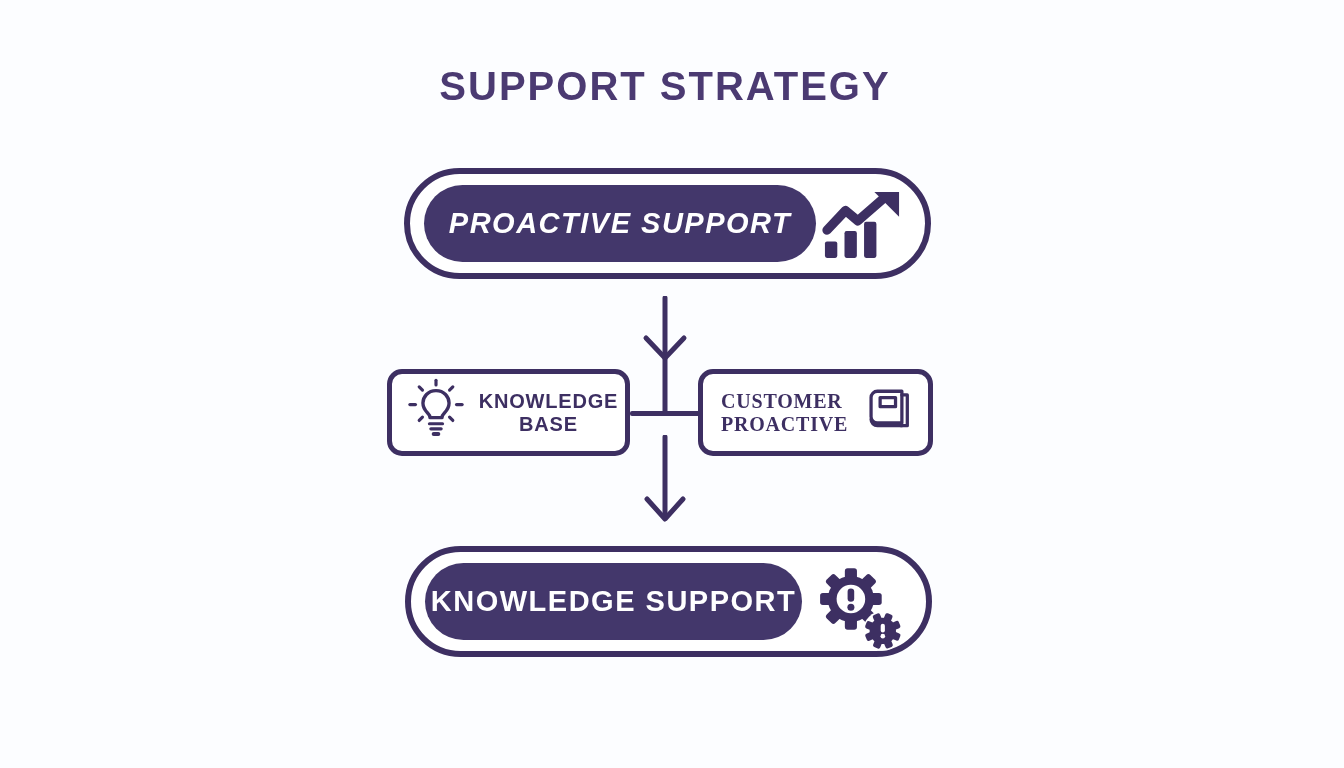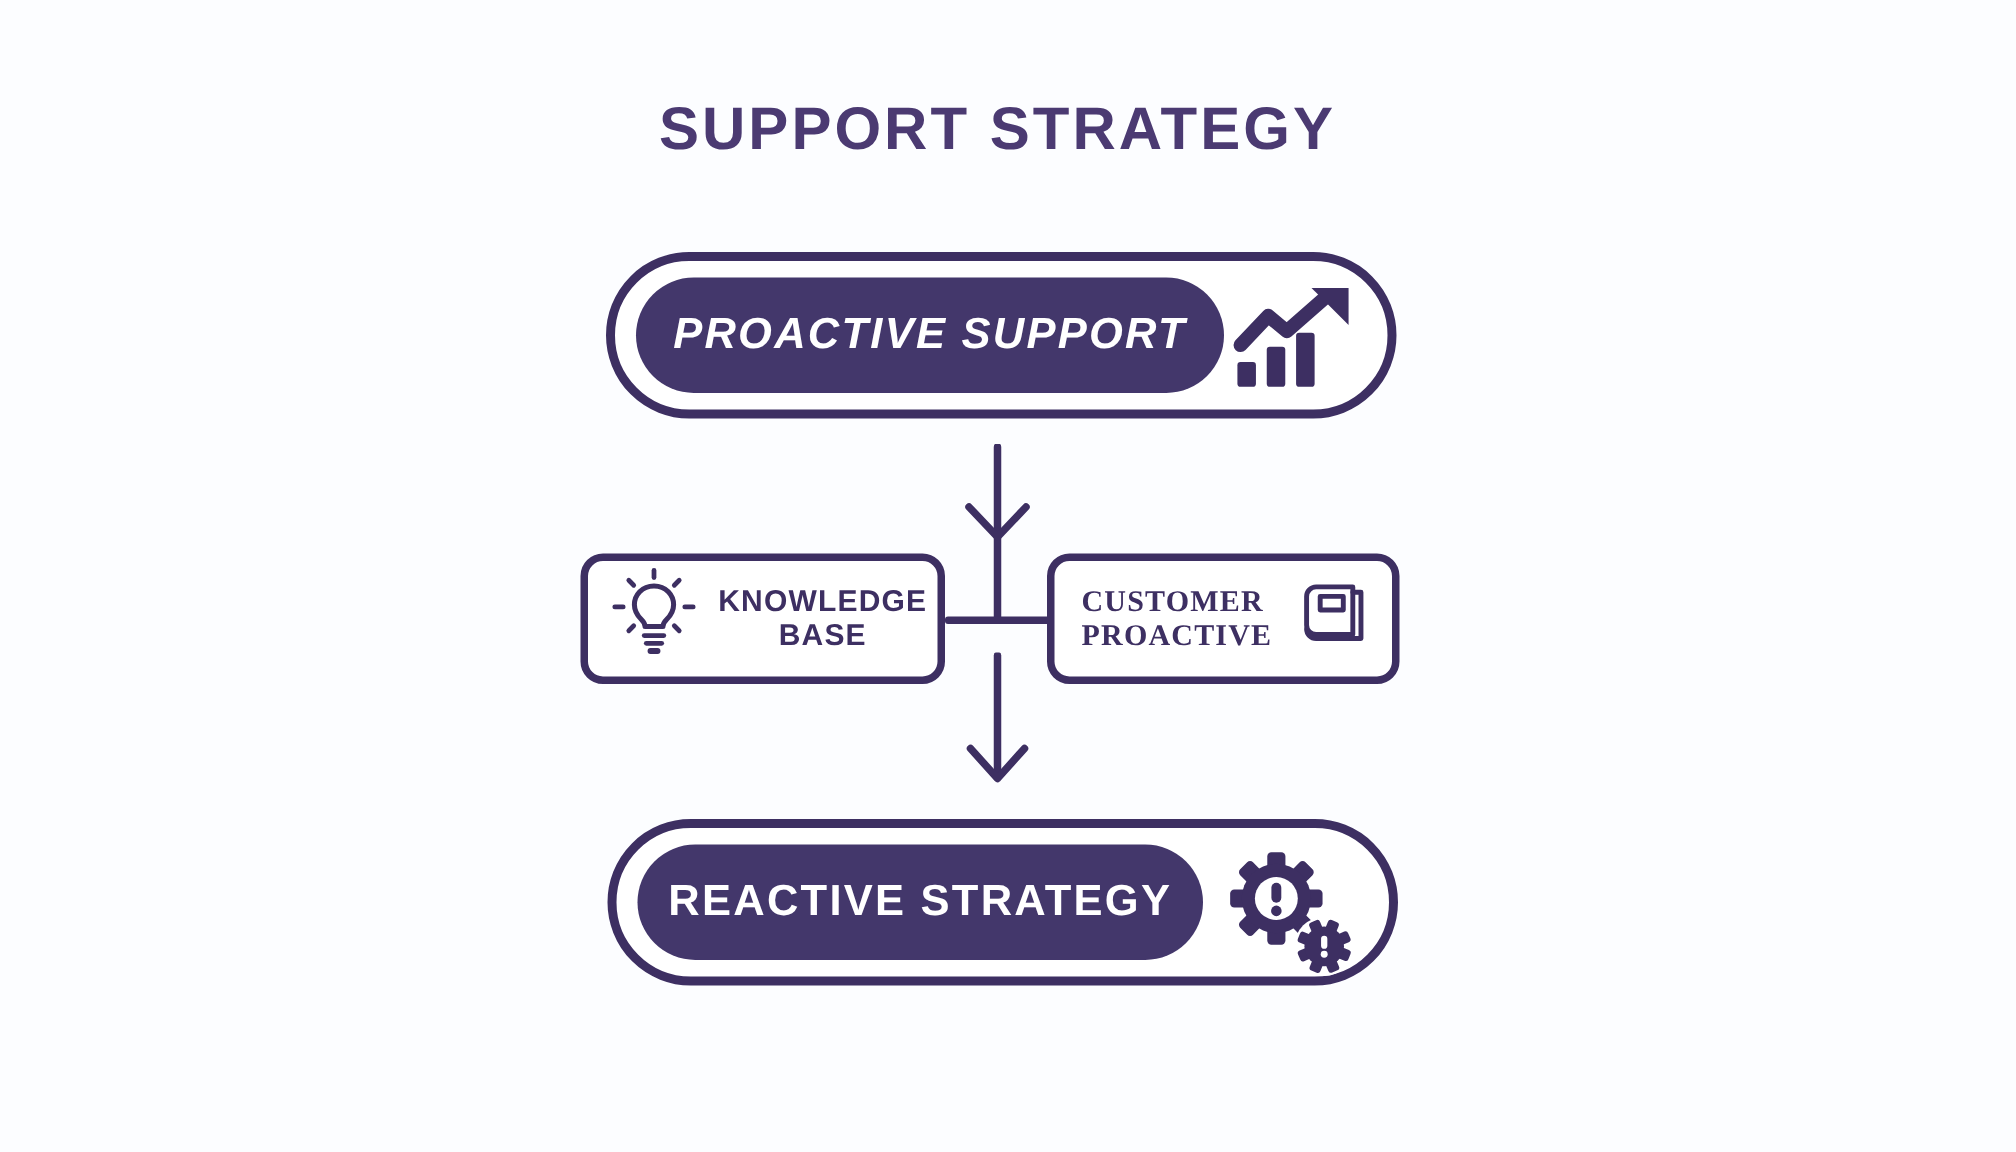--- a/index.html
+++ b/index.html
@@ -130,21 +130,21 @@
       <path class="stroke" stroke-width="3.6" d="M44 12 h6 v34 h-7"></path>
     </svg>
   </div>
 
   <svg class="connector" style="left:640px;top:435px;width:50px;height:92px" viewBox="0 0 50 92">
     <line class="stroke" x1="25" y1="2" x2="25" y2="82" stroke-width="5"></line>
     <path class="stroke" d="M7 64 L25 84 L43 64" stroke-width="5"></path>
   </svg>
 
   <div class="pill-outer reactive">
-    <div class="pill-inner reactive">REACTIVE STRATEGY</div>
+    <div class="pill-inner reactive">KNOWLEDGE SUPPORT</div>
     <svg class="pill-icon gears" viewBox="0 0 80 80">
 
       <g transform="translate(29,30)">
         <g class="fillacc">
           <rect x="-5.5" y="-28" width="11" height="13" rx="2.5"></rect>
           <rect x="-5.5" y="-28" width="11" height="13" rx="2.5" transform="rotate(45)"></rect>
           <rect x="-5.5" y="-28" width="11" height="13" rx="2.5" transform="rotate(90)"></rect>
           <rect x="-5.5" y="-28" width="11" height="13" rx="2.5" transform="rotate(135)"></rect>
           <rect x="-5.5" y="-28" width="11" height="13" rx="2.5" transform="rotate(180)"></rect>
           <rect x="-5.5" y="-28" width="11" height="13" rx="2.5" transform="rotate(225)"></rect>

